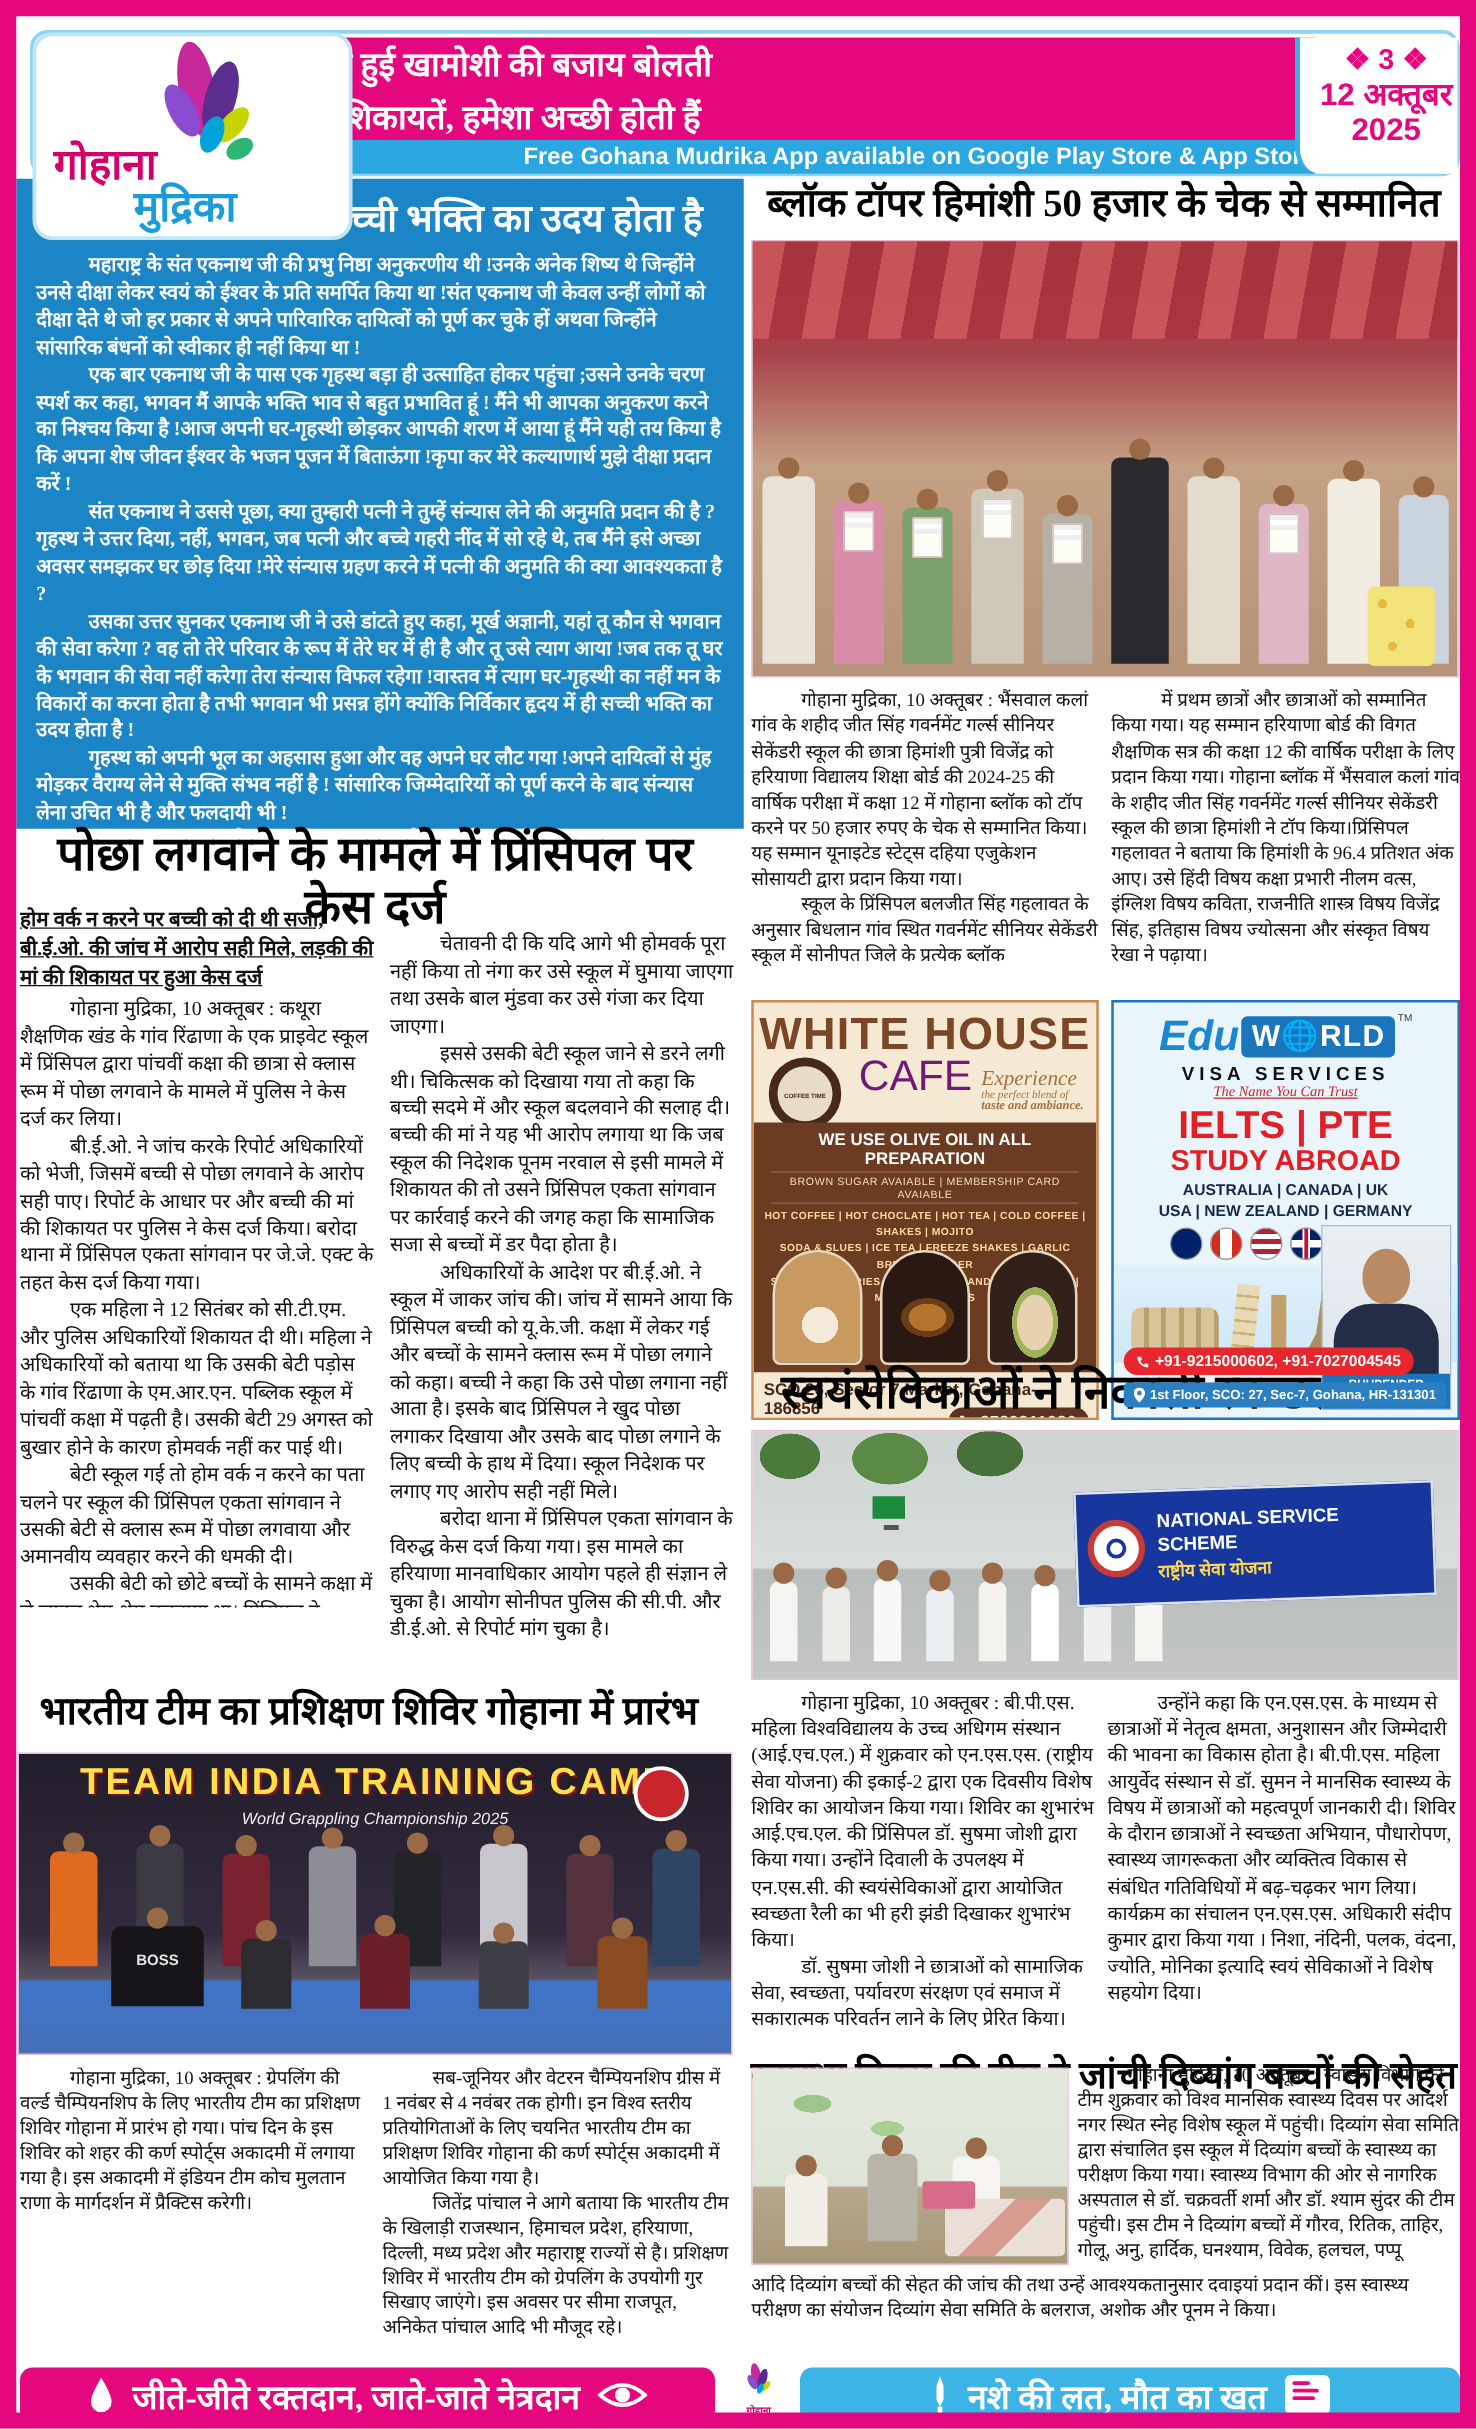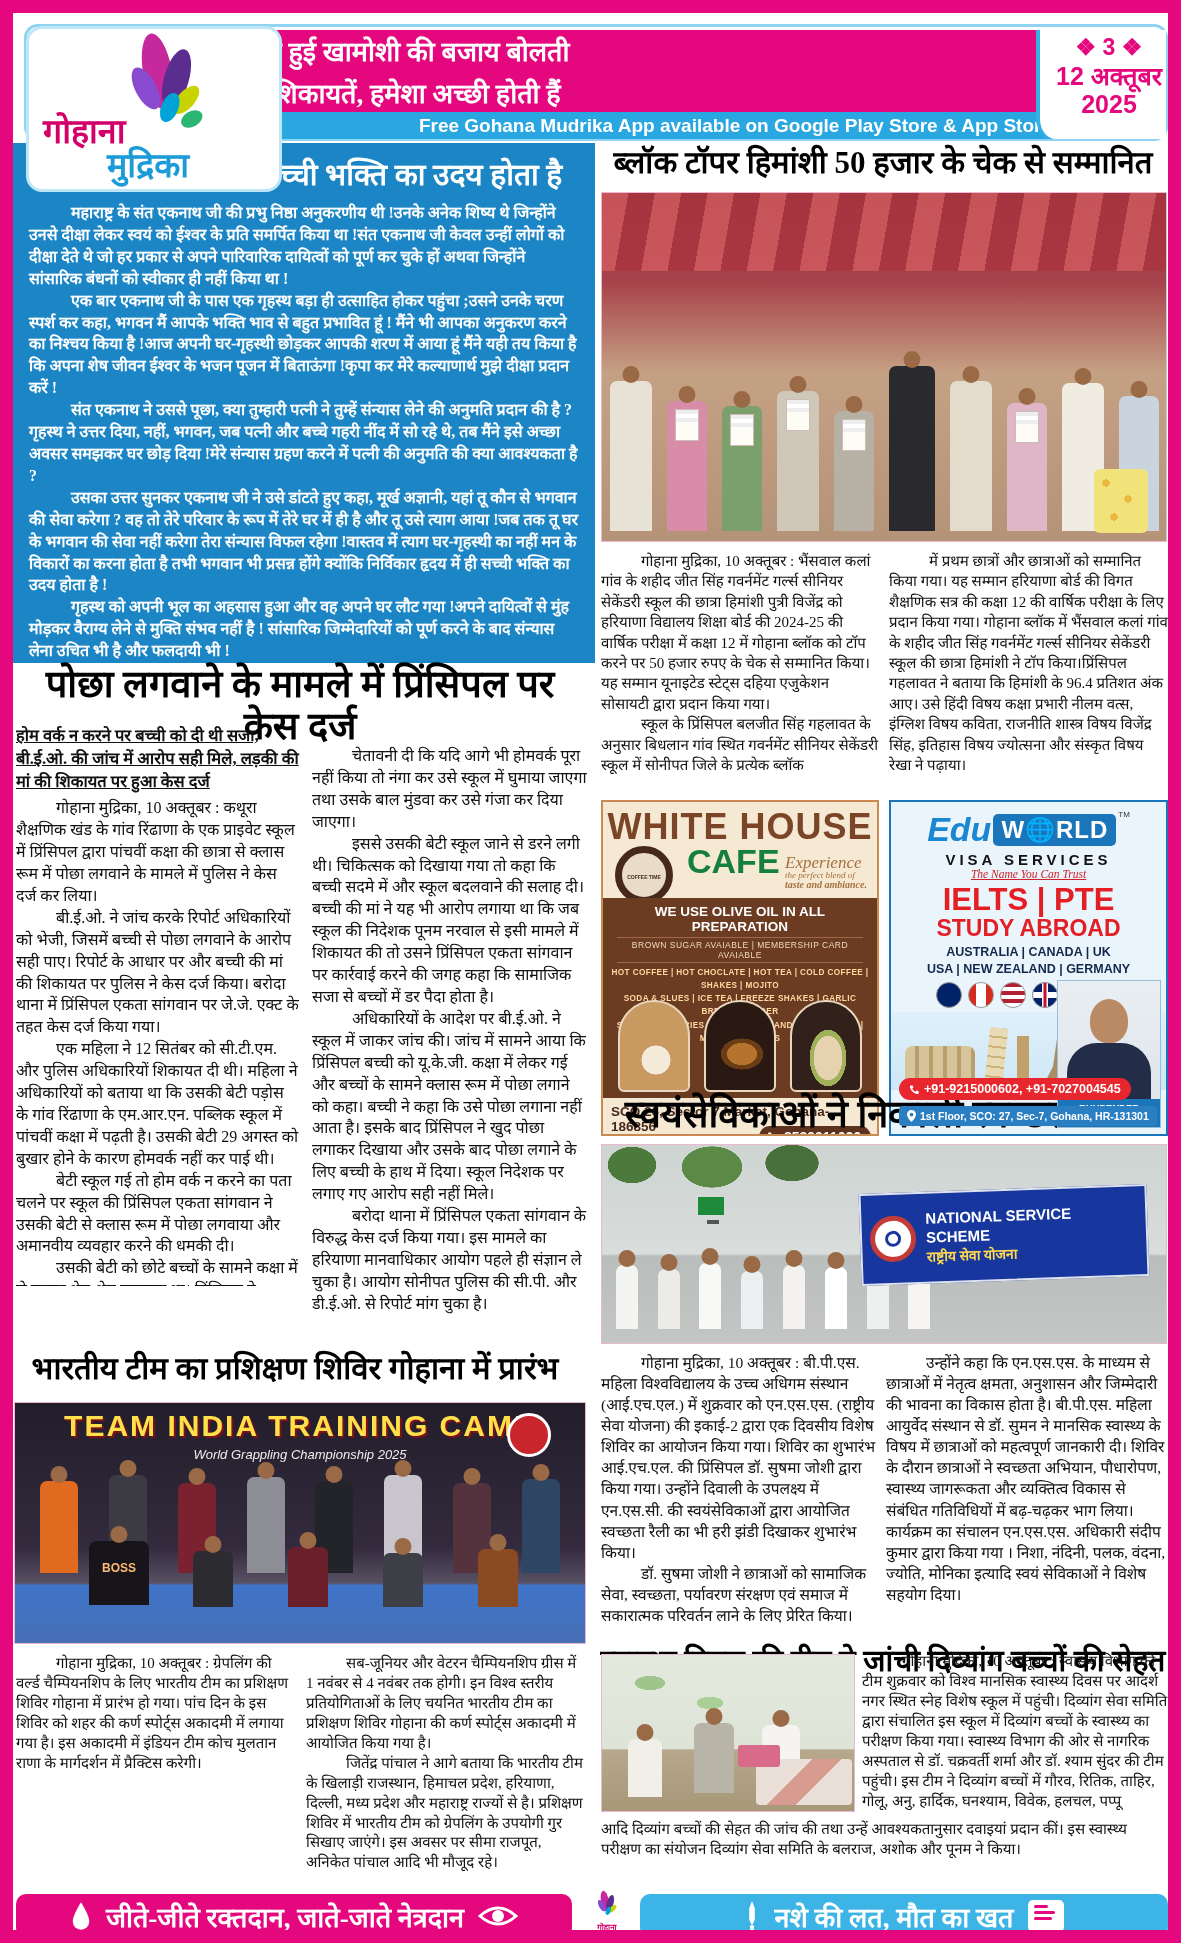--- a/index.html
+++ b/index.html
@@ -64,32 +64,32 @@
   .green-flag{position:absolute;left:96px;top:52px;width:26px;height:18px;background:#1d8a3c;box-shadow:2px 16px 0 -7px #555}
   .nss-banner{position:absolute;right:18px;top:44px;width:288px;height:92px;background:#17379e;transform:rotate(-2deg);color:#fff;display:flex;align-items:center;gap:10px;padding:8px;border:2px solid #dfe3ee}
   .nss-emblem{width:46px;height:46px;border-radius:50%;background:#fff;border:5px solid #c53b37;flex:none;position:relative}
   .nss-emblem::after{content:"";position:absolute;inset:10px;border-radius:50%;border:3px solid #17379e}
   .nss-text1{font-family:"Liberation Sans",sans-serif;font-weight:bold;font-size:15px;line-height:1.25}
   .nss-text2{color:#ffd84d;font-weight:bold;font-size:14px}
   .team-photo{left:14px;top:1402px;width:572px;height:242px;background:linear-gradient(#221d2b 0,#332b3d 60%,#585063 75%,#3f74c9 76%,#466fb5 100%)}
   .team-banner{position:absolute;left:0;right:0;top:6px;text-align:center;color:#ffe04a;font-family:"Liberation Sans",sans-serif;font-weight:bold;font-size:30px;letter-spacing:2px;text-shadow:2px 2px 0 #7c1218}
   .team-sub{position:absolute;left:0;right:0;top:44px;text-align:center;color:#eee;font-family:"Liberation Sans",sans-serif;font-size:13px;font-style:italic}
   .wrestle-logo{position:absolute;right:34px;top:10px;width:44px;height:44px;border-radius:50%;background:#c8252c;border:3px solid #fff}
-  .boss-tee{position:absolute;left:74px;bottom:38px;width:60px;height:64px;background:#17151a;border-radius:8px 8px 0 0;color:#fdba74;font-family:"Liberation Sans",sans-serif;font-weight:bold;font-size:12px;text-align:center;padding-top:20px}
+  .boss-tee{position:absolute;left:74px;bottom:38px;width:74px;height:64px;background:#17151a;border-radius:8px 8px 0 0;color:#e5e5e5;font-family:"Liberation Sans",sans-serif;font-weight:bold;font-size:12px;text-align:center;padding-top:20px}
   .boss-tee::before{content:"";position:absolute;top:-15px;left:50%;transform:translateX(-50%);width:17px;height:17px;border-radius:50%;background:#9a6a46}
   .health-photo{left:601px;top:1654px;width:254px;height:158px;background:linear-gradient(#e4e9de 0,#dde4d6 60%,#b7a78c 61%,#a79878 100%)}
   .scribble{position:absolute;left:8px;top:8px;width:150px;height:70px;background:radial-gradient(30px 14px at 40px 20px,#9fc48c 50%,transparent 51%),radial-gradient(26px 12px at 100px 40px,#a9cf96 50%,transparent 51%)}
   .table{position:absolute;right:2px;bottom:6px;width:96px;height:46px;background:linear-gradient(135deg,#eadfd6 0 40%,#d79b90 40% 60%,#eadfd6 60%);border-radius:4px}
   .pinkbox{position:absolute;right:74px;bottom:44px;width:42px;height:22px;background:#d86a8a;border-radius:3px}
 
   
   .wh-ad{position:absolute;left:601px;top:800px;width:278px;height:336px;background:#f6e9d4;border:2px solid #c98a52;font-family:"Liberation Sans",sans-serif;overflow:hidden}
   .wh-top{position:relative;height:96px;padding-top:8px;text-align:center}
   .wh-title1{font-size:36px;font-weight:bold;color:#7b4528;letter-spacing:1px;line-height:.95}
-  .wh-title2{font-size:34px;font-weight:bold;color:#15803d;text-align:left;padding-left:84px;line-height:1}
+  .wh-title2{font-size:34px;font-weight:normal;color:#701a75;text-align:left;padding-left:84px;line-height:1}
   .wh-script{position:absolute;right:10px;top:52px;text-align:left;color:#a5713d;font-family:"Liberation Serif",serif;font-style:italic;line-height:1}
   .wh-script .s1{font-size:17px}
   .wh-script .s2{font-size:9px}
   .wh-script .s3{font-size:10px;font-weight:bold}
   .wh-badge{position:absolute;left:12px;top:44px;width:58px;height:58px;border-radius:50%;background:#e8dcc8;border:7px solid #46291a;text-align:center;color:#46291a;font-size:5px;font-weight:bold;line-height:1;padding-top:22px}
   .wh-mid{background:#6b3b22;color:#fff;text-align:center;padding:6px 4px 64px;position:relative;height:200px}
   .wh-band1{font-size:13.5px;font-weight:bold}
   .wh-band2{font-size:8.5px;color:#f3ddbd;border-top:1px solid #9c6a46;border-bottom:1px solid #9c6a46;margin:3px 10px;padding:2px 0;letter-spacing:.5px}
   .wh-menu{font-size:8.2px;color:#ffd9a0;font-weight:bold;line-height:1.6;letter-spacing:.4px}
   .arches{position:absolute;left:0;right:0;bottom:6px;display:flex;justify-content:space-around;padding:0 8px}

